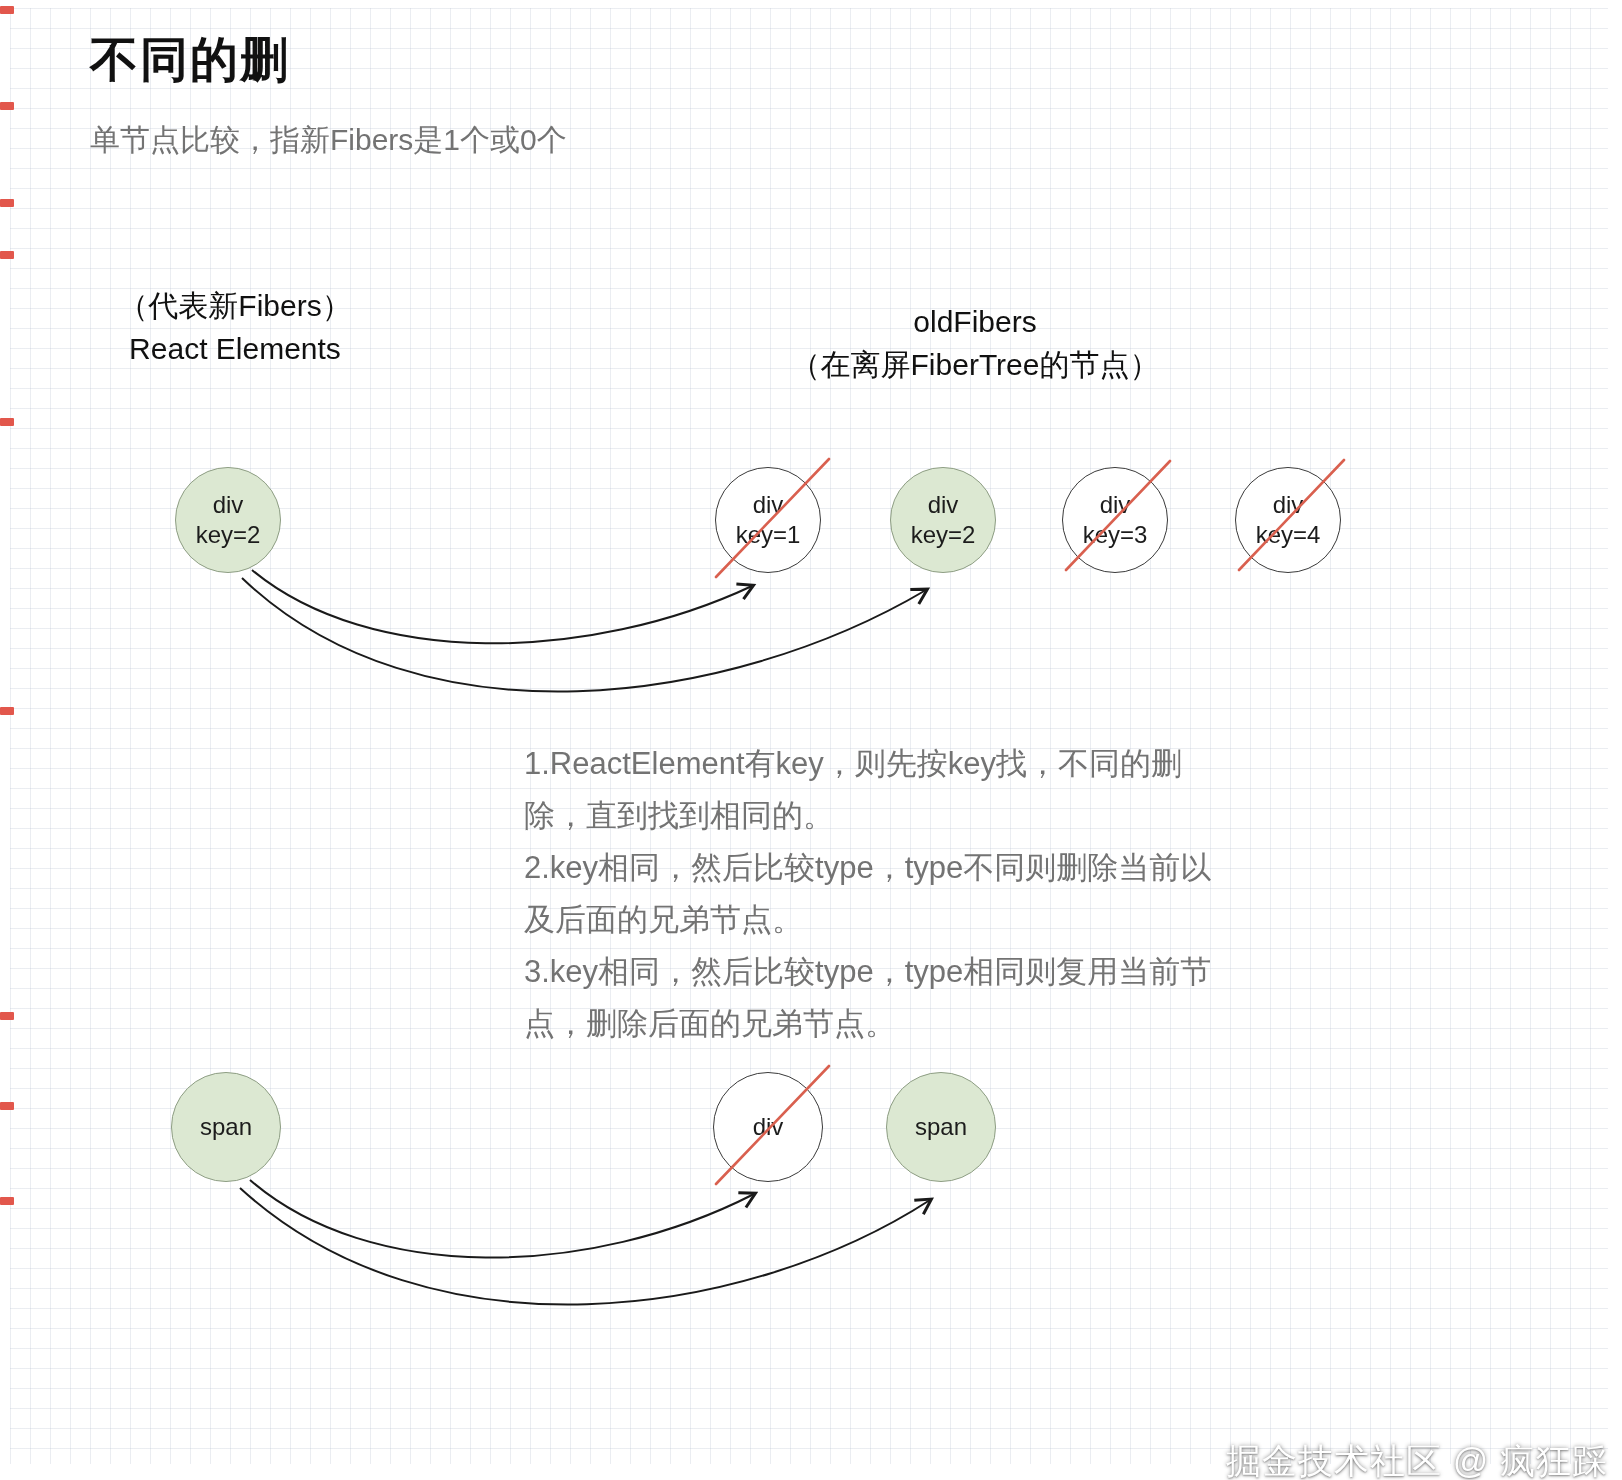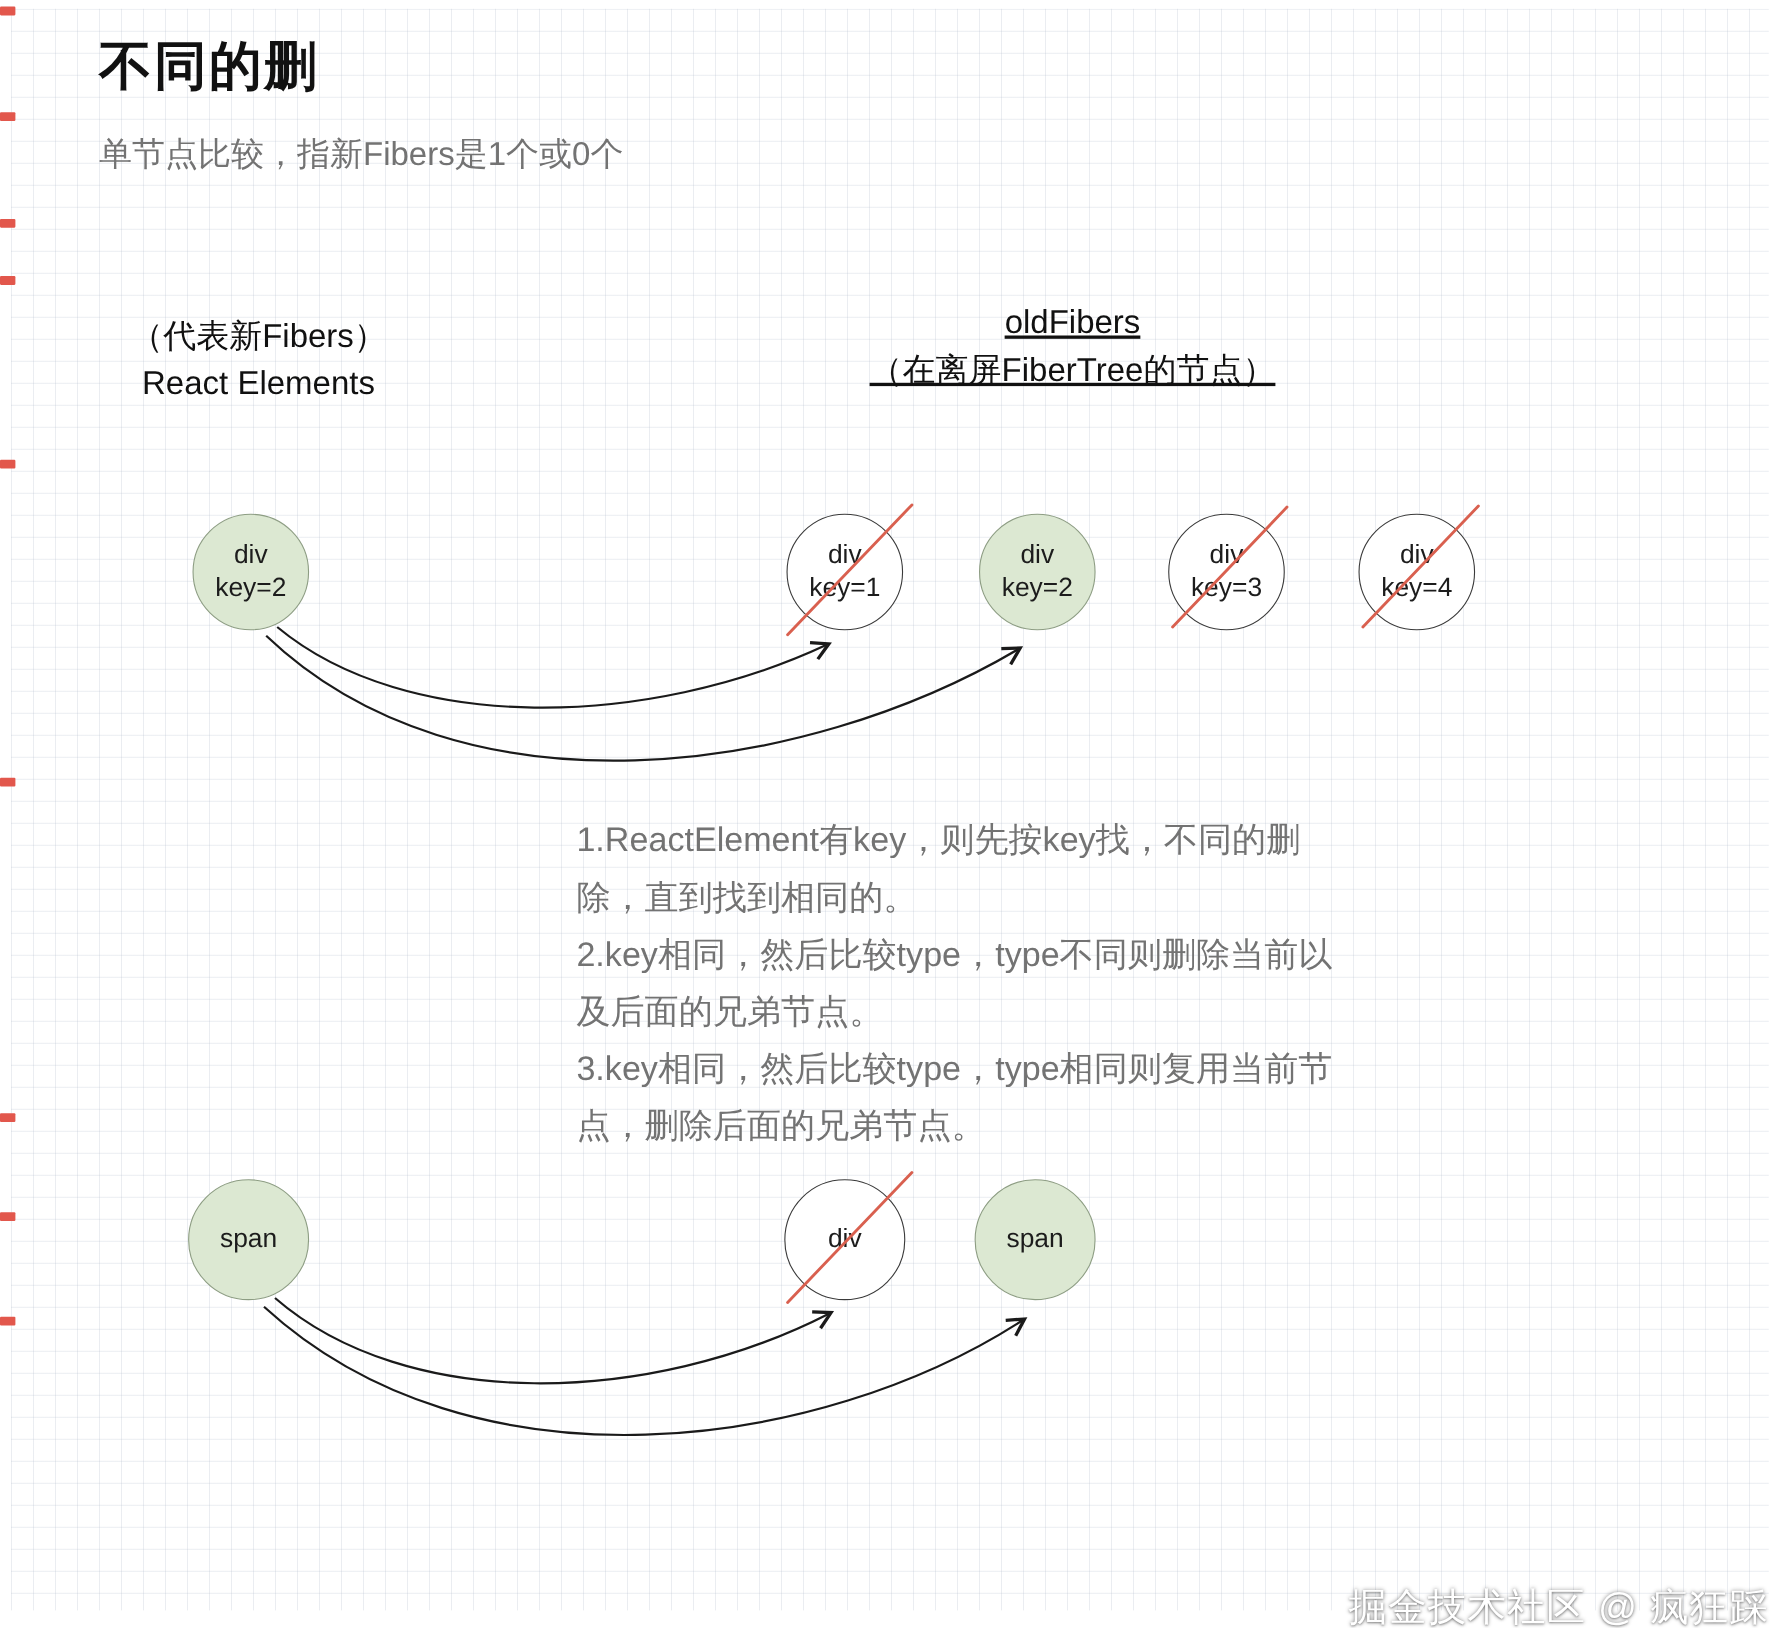--- a/index.html
+++ b/index.html
@@ -44,21 +44,21 @@
     margin:0;
   }
   .col-header{
     position:absolute;
     text-align:center;
     font-size:30px;
     line-height:43px;
     color:#111;
   }
   .col-header.left{ left:70px; top:284px; width:330px; }
-  .col-header.right{ left:770px; top:272px; width:410px;text-decoration:underline; }
+  .col-header.right{ left:770px; top:300px; width:410px; }
   .node{
     position:absolute;
     border-radius:50%;
     display:flex;
     flex-direction:column;
     align-items:center;
     justify-content:center;
     text-align:center;
     font-size:24px;
     line-height:30px;

